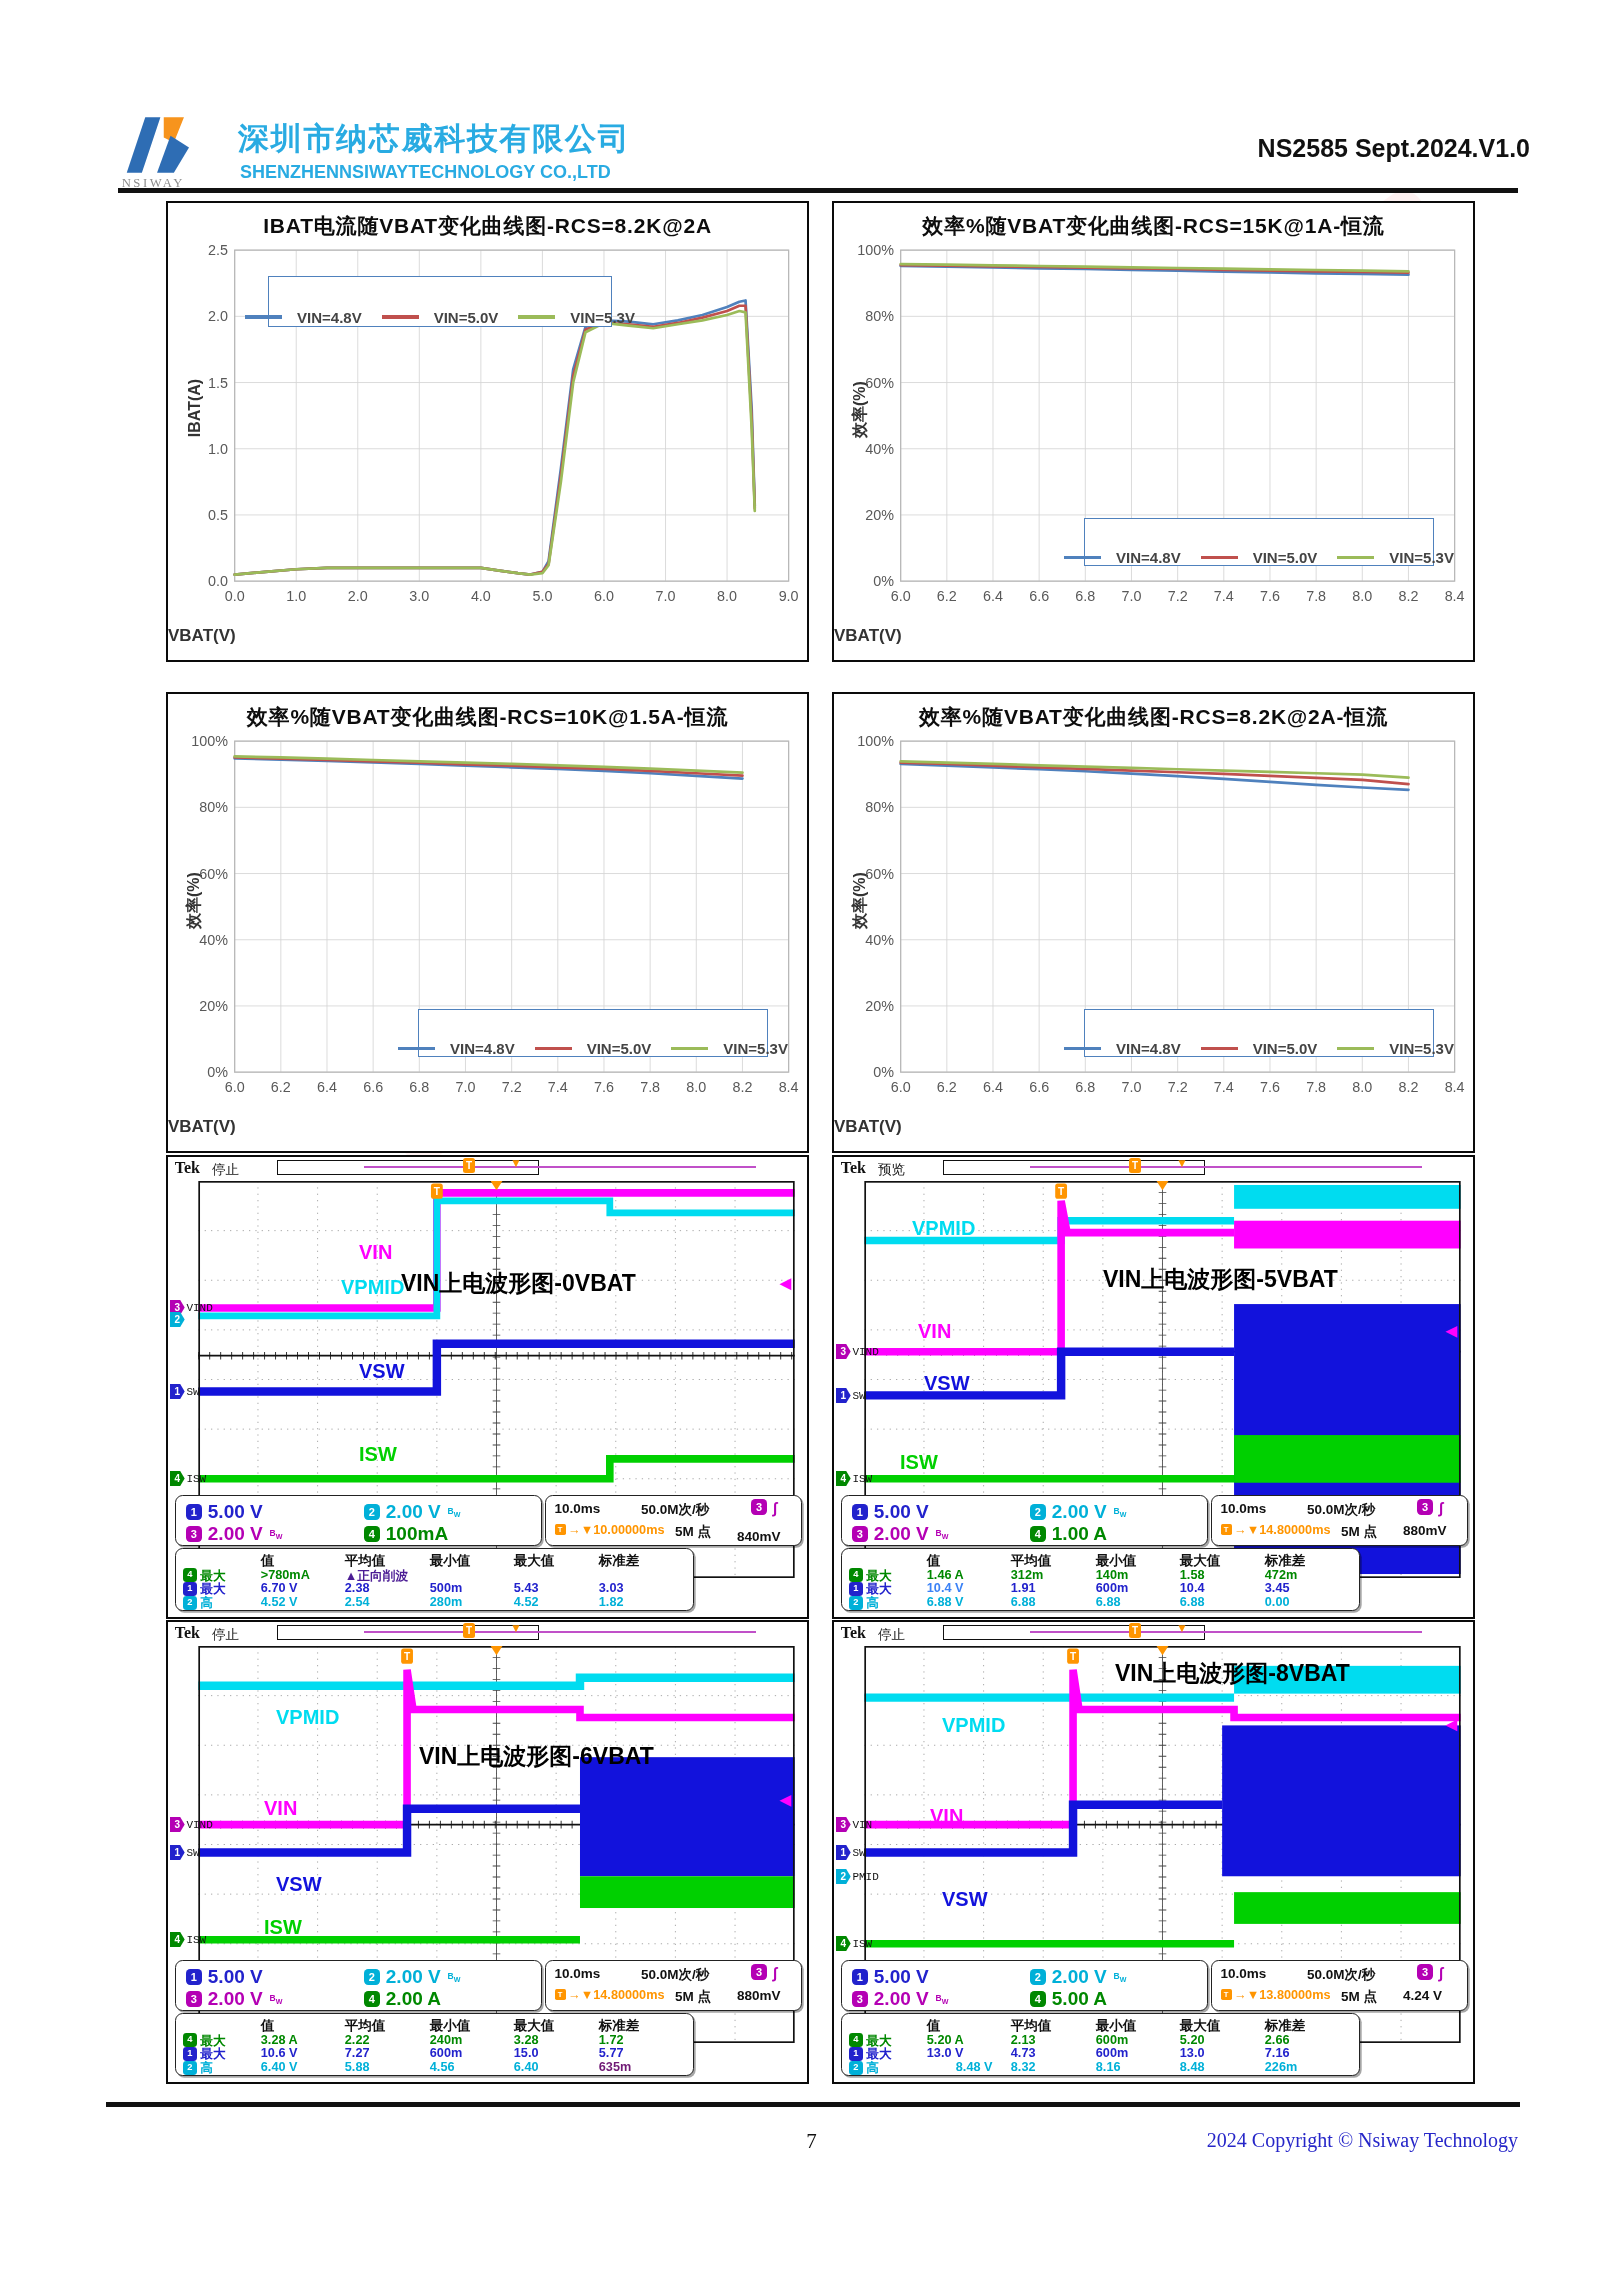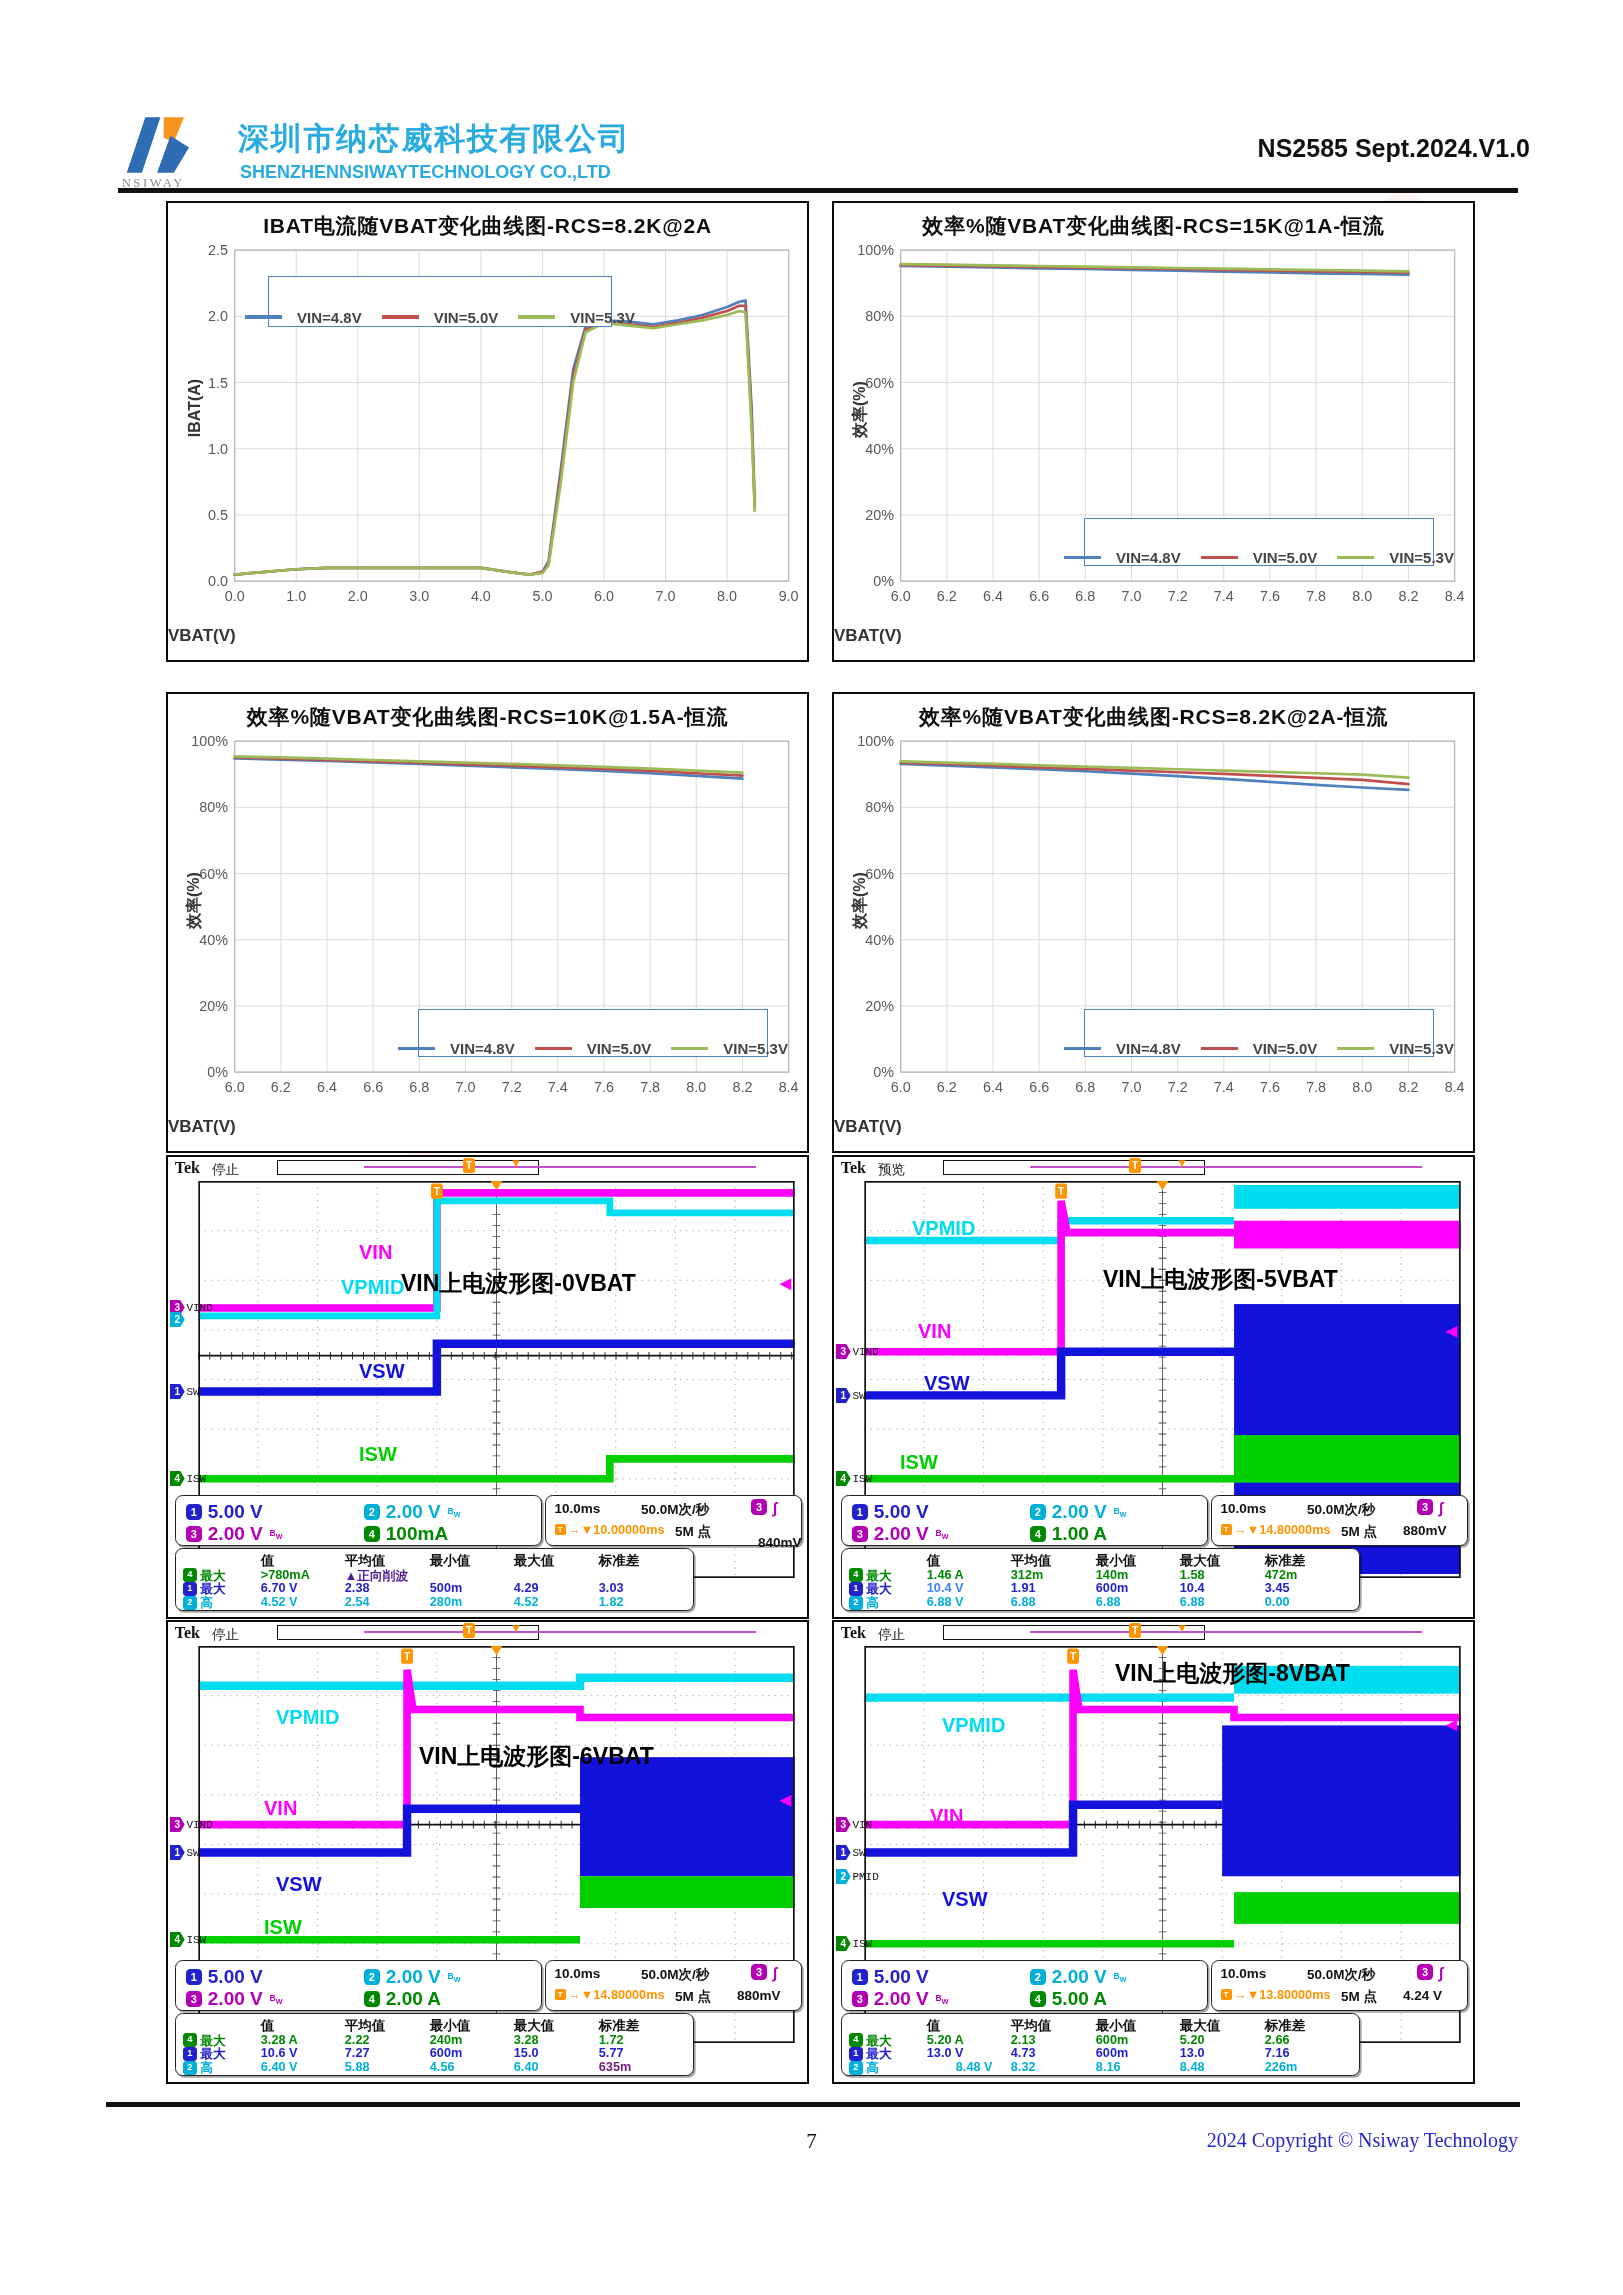--- a/index.html
+++ b/index.html
@@ -411,41 +411,41 @@
         </div>
       </div>
       <div class="tbbox">
         <span class="tbtext" style="left: 8.5px; top: 5px;">10.0ms</span>
         <span class="tbtext" style="left: 95px; top: 5px;">50.0M次/秒</span>
         <span class="boxbadge" style="position: absolute; left: 205px; top: 3.4px; background: rgb(180, 0, 180);">3</span>
         <span class="slopeg" style="left: 227px; top: 2.5px; color: rgb(180, 0, 180);">∫</span>
         <span class="tsq" style="left: 8.5px; top: 28px;">T</span>
         <span class="trigtime" style="left: 22px; top: 27px; color: rgb(255, 149, 0);">→▼10.00000ms</span>
         <span class="tbtext" style="left: 129px; top: 27px;">5M 点</span>
-        <span class="tbtext" style="left: 191px; top: 39px; margin-left: 21px;">840mV</span>
+        <span class="tbtext" style="left: 191px; top: 33px;">840mV</span>
       </div>
       <div class="measbox">
         <span class="mhead" style="left: 85px; top: 2.5px;">值</span>
         <span class="mhead" style="left: 169px; top: 2.5px;">平均值</span>
         <span class="mhead" style="left: 254px; top: 2.5px;">最小值</span>
         <span class="mhead" style="left: 338px; top: 2.5px;">最大值</span>
         <span class="mhead" style="left: 423px; top: 2.5px;">标准差</span>
         <span class="mrowbadge" style="left: 6.8px; top: 19.4px; background: rgb(0, 136, 0);">4</span>
         <span class="mrowlabel" style="left: 24.5px; top: 18.6px; color: rgb(0, 136, 0);">最大</span>
         <span class="mcell" style="left: 85px; top: 18.6px; color: rgb(0, 136, 0);">&gt;780mA</span>
         <span class="mcell" style="left: 169px; top: 18.6px; color: #4c1d95;">▲正向削波</span>
         <span class="mcell" style="left: 254px; top: 18.6px; color: rgb(0, 136, 0);"></span>
         <span class="mcell" style="left: 338px; top: 18.6px; color: rgb(0, 136, 0);"></span>
         <span class="mcell" style="left: 423px; top: 18.6px; color: rgb(0, 136, 0);"></span>
         <span class="mrowbadge" style="left: 6.8px; top: 33px; background: rgb(34, 34, 204);">1</span>
         <span class="mrowlabel" style="left: 24.5px; top: 32px; color: rgb(34, 34, 204);">最大</span>
         <span class="mcell" style="left: 85px; top: 32px; color: rgb(34, 34, 204);">6.70 V</span>
         <span class="mcell" style="left: 169px; top: 32px; color: rgb(34, 34, 204);">2.38</span>
         <span class="mcell" style="left: 254px; top: 32px; color: rgb(34, 34, 204);">500m</span>
-        <span class="mcell" style="left: 338px; top: 32px; color: rgb(34, 34, 204);">4.29</span>
+        <span class="mcell" style="left: 338px; top: 32px; color: rgb(34, 34, 204);">5.43</span>
         <span class="mcell" style="left: 423px; top: 32px; color: rgb(34, 34, 204);">3.03</span>
         <span class="mrowbadge" style="left: 6.8px; top: 47px; background: rgb(0, 176, 216);">2</span>
         <span class="mrowlabel" style="left: 24.5px; top: 46px; color: rgb(0, 176, 216);">高</span>
         <span class="mcell" style="left: 85px; top: 46px; color: rgb(0, 176, 216);">4.52 V</span>
         <span class="mcell" style="left: 169px; top: 46px; color: rgb(0, 176, 216);">2.54</span>
         <span class="mcell" style="left: 254px; top: 46px; color: rgb(0, 176, 216);">280m</span>
         <span class="mcell" style="left: 338px; top: 46px; color: rgb(0, 176, 216);">4.52</span>
         <span class="mcell" style="left: 423px; top: 46px; color: rgb(0, 176, 216);">1.82</span>
       </div>
     </div>

